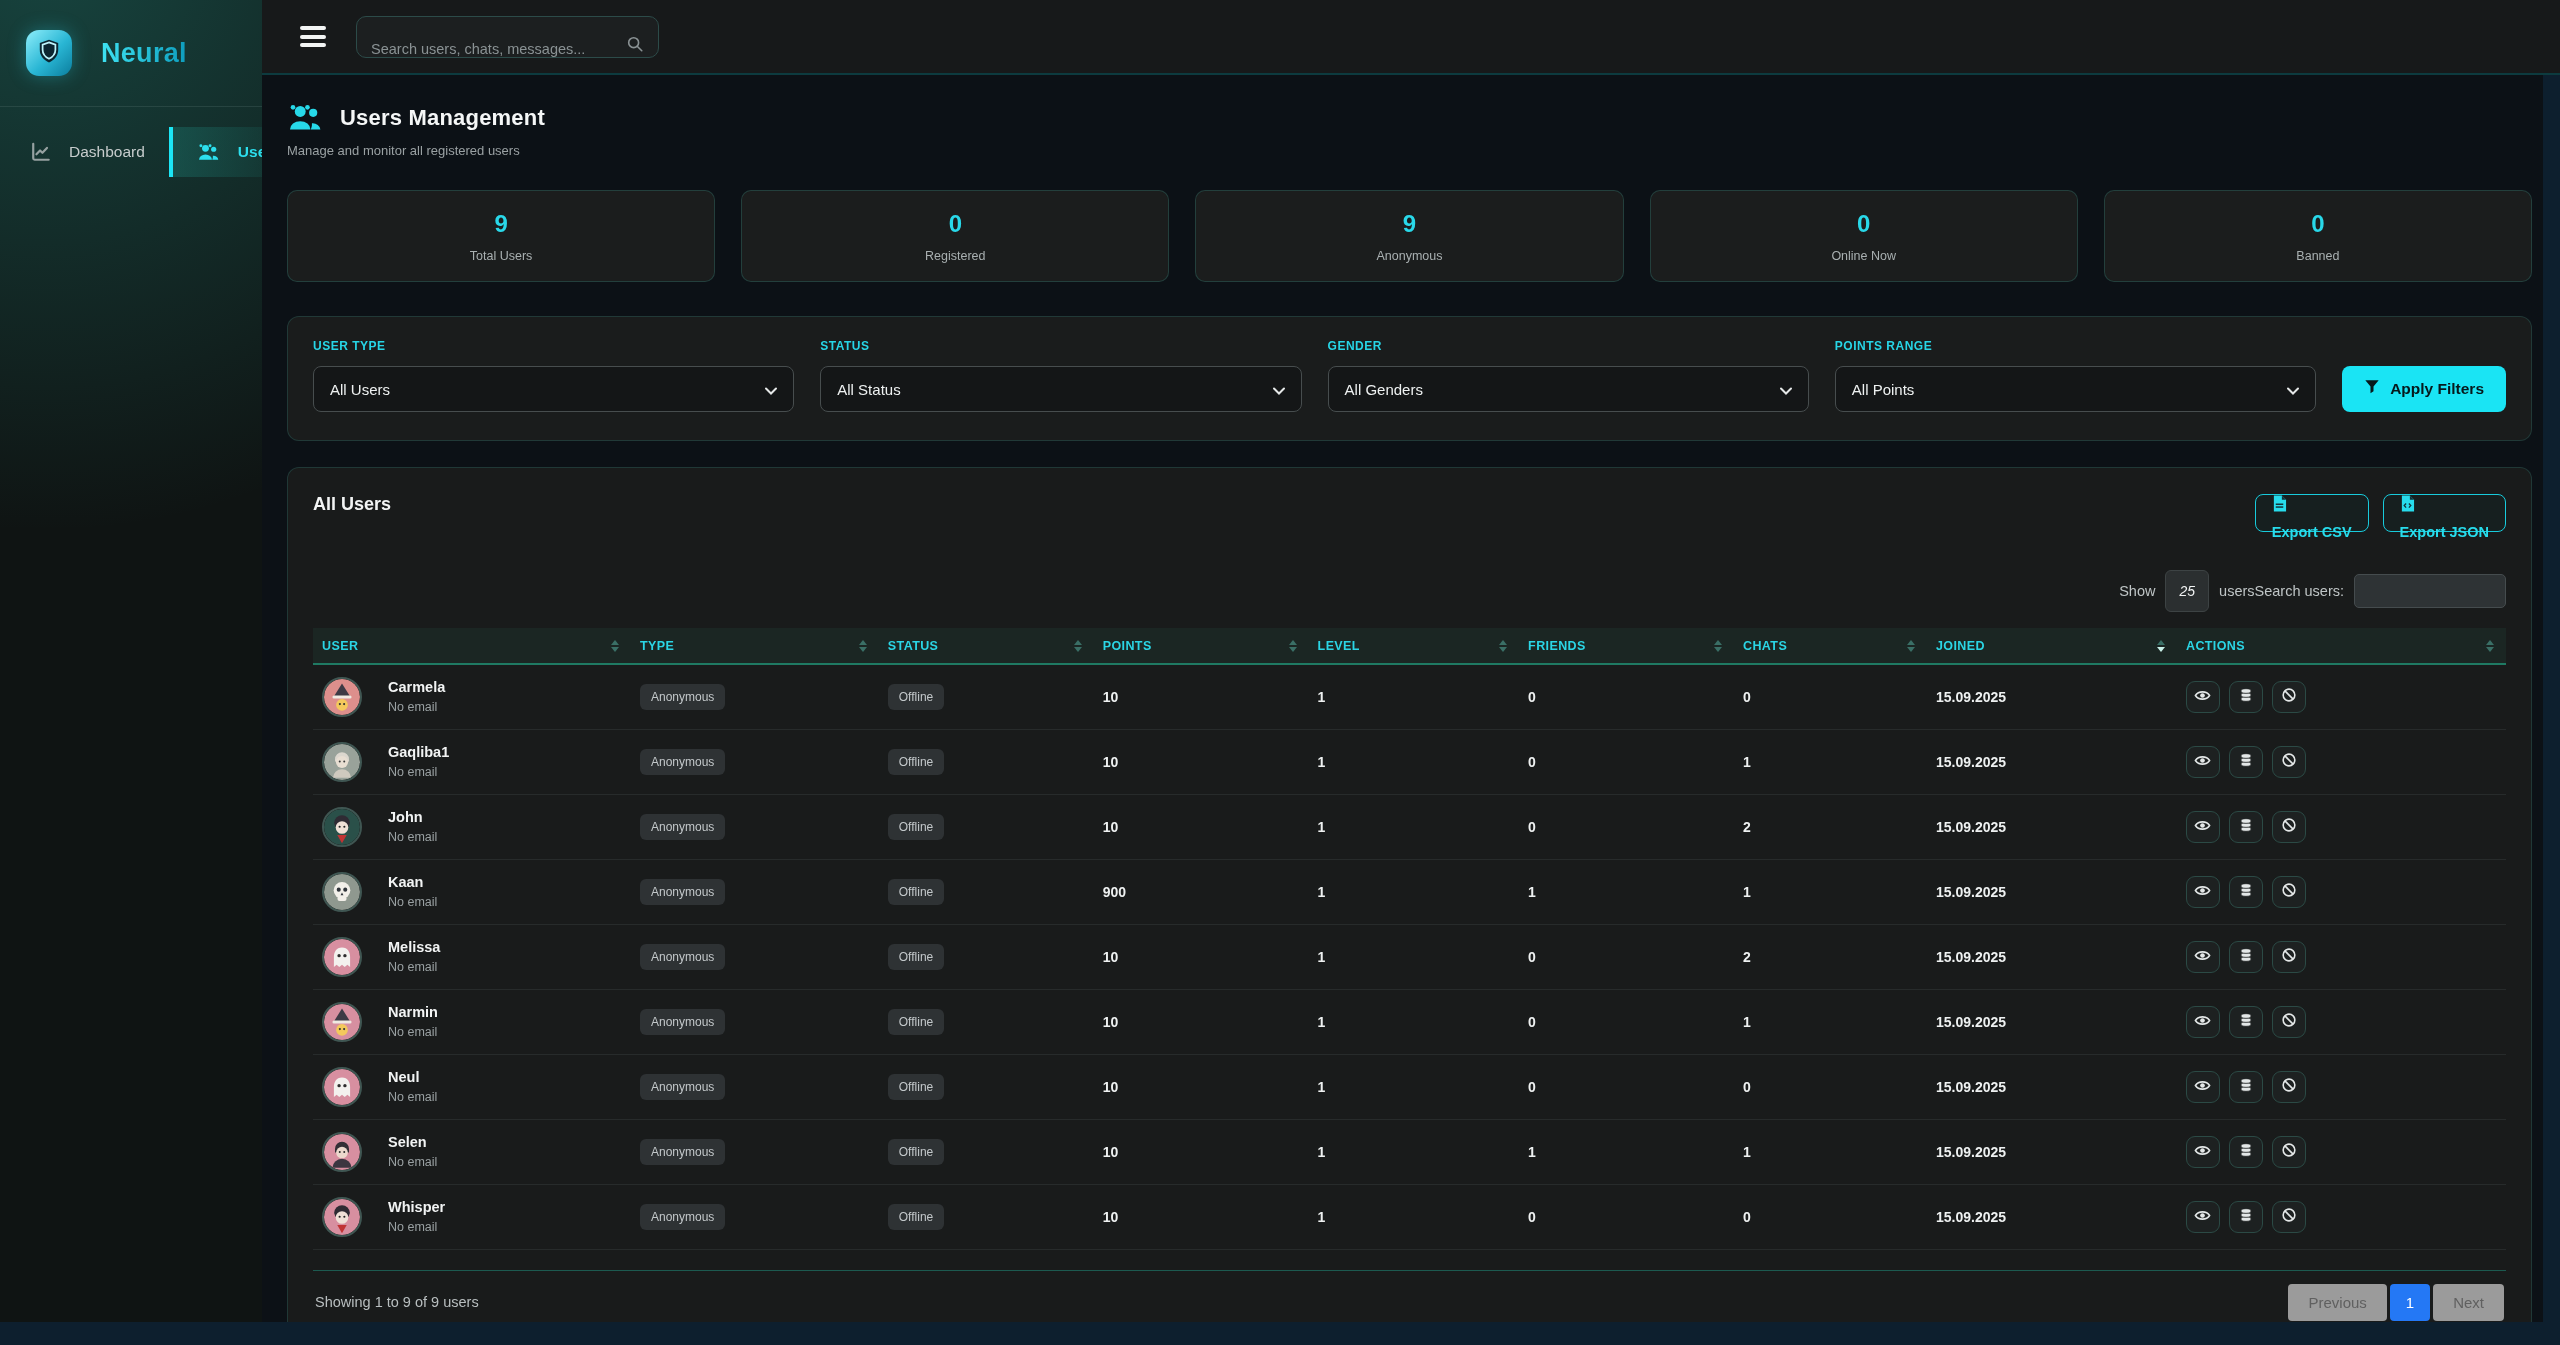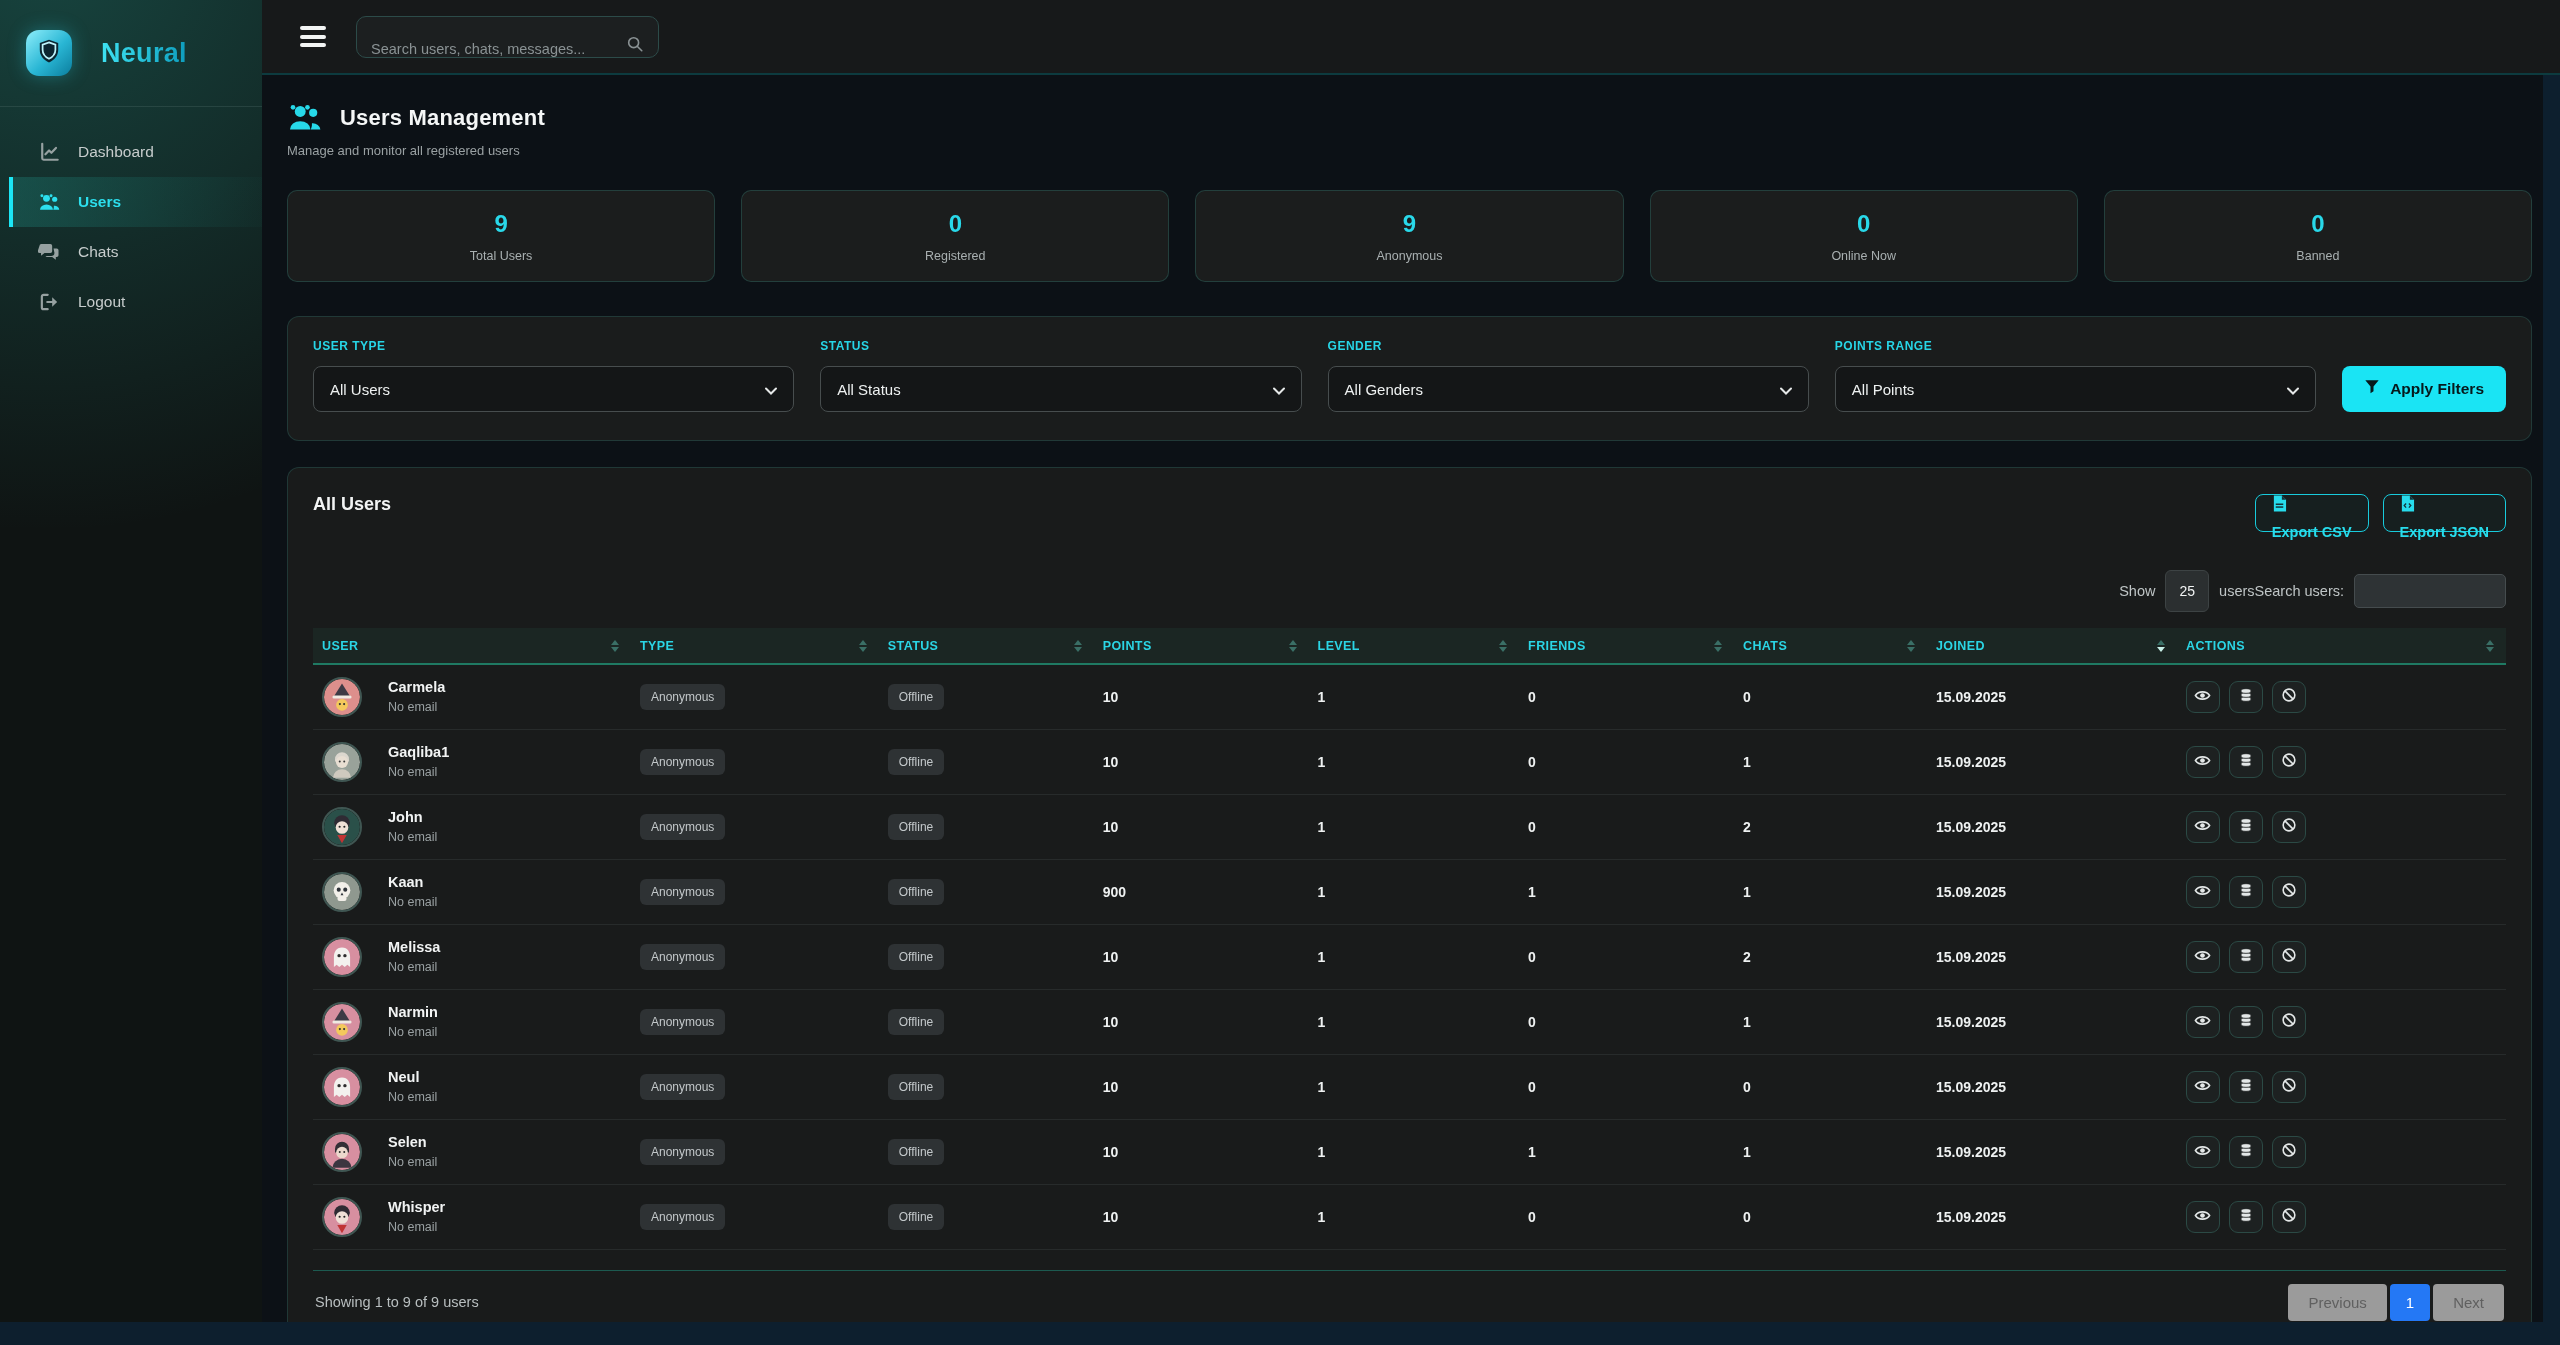--- a/index.html
+++ b/index.html
@@ -26,21 +26,21 @@
     width: 46px; height: 46px; border-radius: 13px;
     background: linear-gradient(135deg, #8eeefb 0%, #29b6d4 55%, #0b7d9d 100%);
     display: grid; place-items: center;
     box-shadow: 0 0 18px rgba(40,200,220,0.35);
   }
   .brand-name {
     font-size: 27px; font-weight: bold; letter-spacing: .3px;
     background: linear-gradient(90deg, #3ee2f2, #0e9dbd);
     -webkit-background-clip: text; background-clip: text; color: transparent;
   }
-  .nav { padding-top: 20px; display: flex; flex-direction: column; padding-left: 9px; }
+  .nav { padding-top: 20px; display: flex; flex-direction: row; }
   .nav-item {
     display: flex; align-items: center; gap: 17px;
     padding: 14px 24px; cursor: pointer;
     border-left: 4px solid transparent;
     color: #c6cccc; font-size: 15.5px;
   }
   .nav-item .nav-icon { width: 24px; height: 22px; color: #96a1a1; display: grid; place-items: center; }
   .nav-item.active {
     background: linear-gradient(90deg, rgba(27,109,101,0.5), rgba(27,109,101,0.05));
     border-left-color: #1ce6f5;
@@ -122,21 +122,21 @@
   .export-btn {
     height: 38px; padding: 0 16px; background: rgba(14,42,44,0.25);
     border: 1.5px solid #18cbdc; border-radius: 8px;
     color: #27dcec; font-size: 14.5px; font-weight: bold; font-family: inherit;
     display: flex; align-items: flex-start; gap: 9px; cursor: pointer; flex-direction: column;
   }
   .controls-row { margin-top: 38px; display: flex; justify-content: flex-end; align-items: center; font-size: 14.5px; color: #bfc5c6; }
   .show-group, .searchusers-group { display: flex; align-items: center; gap: 10px; }
   .pagesize {
     background: #2b2f30; border: 1px solid #3d4344; border-radius: 6px;
-    padding: 12px 13px; color: #f2f4f4; font-size: 14px; cursor: pointer;
+    padding: 12px 13px; color: #f2f4f4; font-size: 14px; cursor: pointer; font-style: italic;
   }
   .table-search-input {
     width: 152px; height: 34px; background: #2e3335; border: 1px solid #454c4e;
     border-radius: 5px; outline: none; color: #e8ebeb; padding: 0 8px; font-family: inherit; font-size: 14px;
   }
 
   table.users { width: 100%; margin-top: 16px; border-collapse: collapse; table-layout: fixed; }
   thead th {
     background: #1b2623; border-bottom: 2px solid #1f7a63;
     padding: 0; height: 36px;

